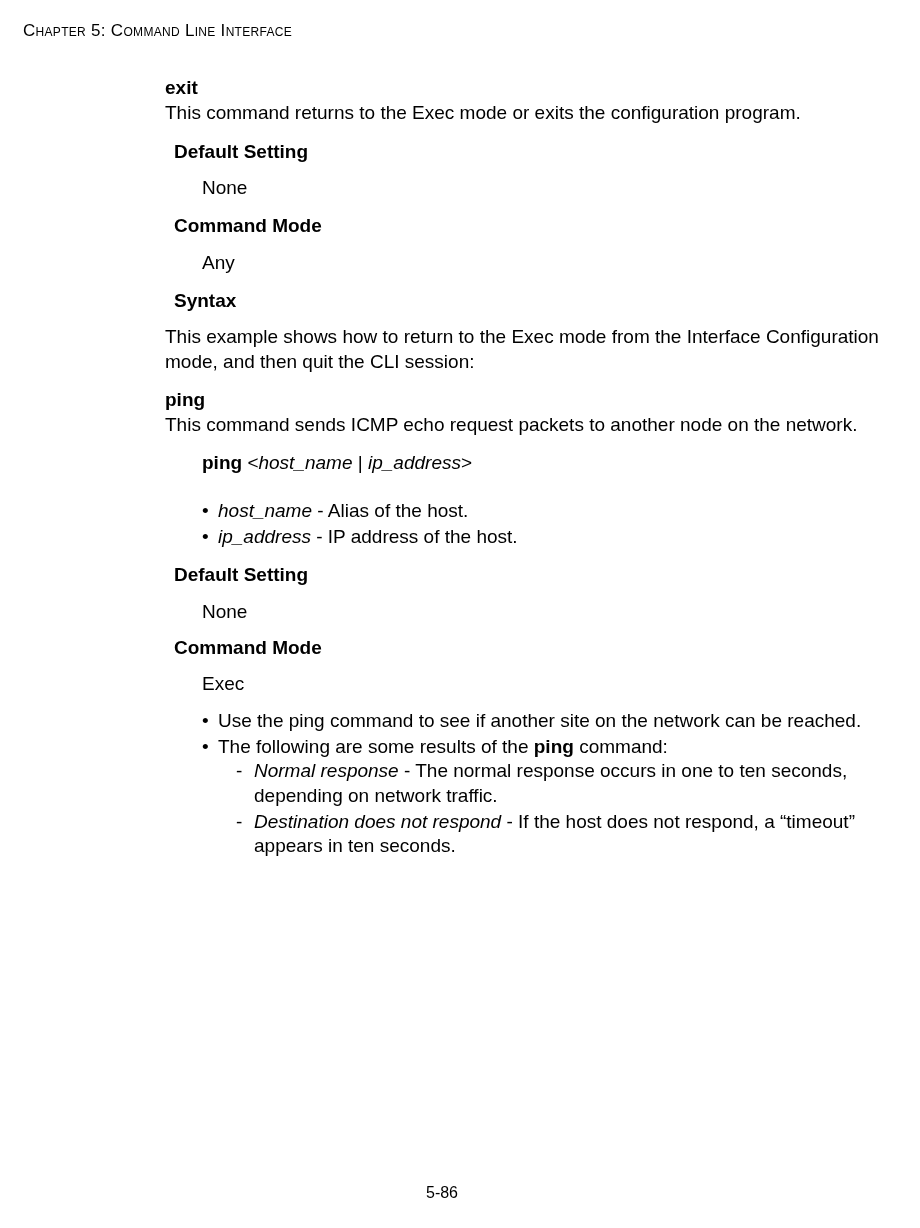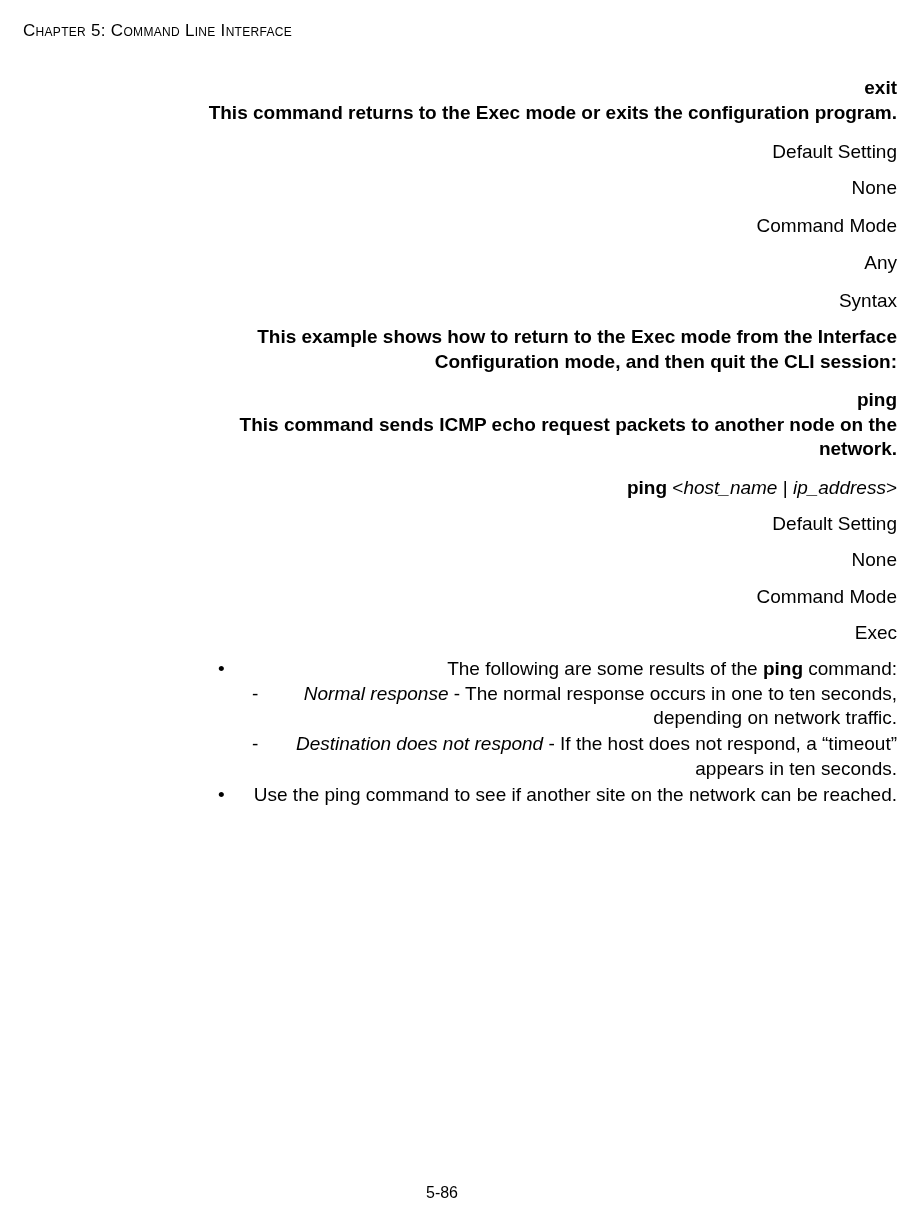--- a/index.html
+++ b/index.html
@@ -20,56 +20,54 @@
       position: absolute;
       top: 21px;
       left: 23px;
       font-variant: small-caps;
       font-size: 17px;
       letter-spacing: 0.3px;
     }
     .content {
       position: absolute;
       top: 76px;
-      left: 181px;
+      left: 165px;
       width: 716px;
       font-size: 19px;
       line-height: 1.28;
-      text-align: right;
     }
     .cmd-name {
       font-weight: 700;
       margin: 0 0 1px 0;
     }
     .para {
       margin: 0 0 14px 0;
-      font-weight: bold;
     }
     .section-label {
-      font-weight: 400;
-      margin: 0 0 12px 16px;
+      font-weight: 700;
+      margin: 0 0 12px 9px;
     }
     .indent1 {
       margin-left: 37px;
       margin-bottom: 14px;
     }
     .indent1b {
       margin-left: 37px;
       margin-bottom: 12px;
     }
     .code-block {
       font-family: "Courier New", Courier, monospace;
       font-size: 17.5px;
       white-space: pre;
       line-height: 1.22;
       margin: 0 0 16px 0;
     }
     .syntax-line {
       margin-left: 37px;
-      margin-bottom: 12px;
+      margin-bottom: 23px;
     }
     .syntax-line .bold { font-weight: 700; }
     .syntax-line .ital { font-style: italic; }
     ul.bullets {
       list-style: none;
       margin: 0 0 14px 37px;
       padding: 0;
     }
     ul.bullets > li {
       position: relative;
@@ -143,36 +141,44 @@
   <div class="section-label">Syntax</div>
   <div class="para">This example shows how to return to the Exec mode from the Interface Configuration mode, and then quit the CLI session:</div>
 
 
   <div class="cmd-name">ping</div>
   <div class="para">This command sends ICMP echo request packets to another node on the network.</div>
 
   <div class="syntax-line">
     <span class="bold">ping</span><span> &lt;</span><span class="ital">host_name</span><span> | </span><span class="ital">ip_address</span><span>&gt;</span>
   </div>
+  <ul class="bullets">
+    <li>
+      <span class="ital">host_name</span><span> - Alias of the host.</span>
+    </li>
+    <li>
+      <span class="ital">ip_address</span><span> - IP address of the host.</span>
+    </li>
+  </ul>
 
   <div class="section-label">Default Setting</div>
   <div class="indent1b">None</div>
 
   <div class="section-label">Command Mode</div>
   <div class="indent1b">Exec</div>
 
   <ul class="bullets2">
+    <li>Use the ping command to see if another site on the network can be reached.</li>
     <li>
       <span>The following are some results of the </span><span class="bold">ping</span><span> command:</span>
       <ul class="dashes">
         <li>
           <span class="ital">Normal response</span><span> - The normal response occurs in one to ten seconds, depending on network traffic.</span>
         </li>
         <li>
           <span class="ital">Destination does not respond</span><span> - If the host does not respond, a “timeout” appears in ten seconds.</span>
         </li>
       </ul>
     </li>
-    <li>Use the ping command to see if another site on the network can be reached.</li>
   </ul>
 </div>
 
 <div class="footer">5-86</div>
 
 </body></html>

